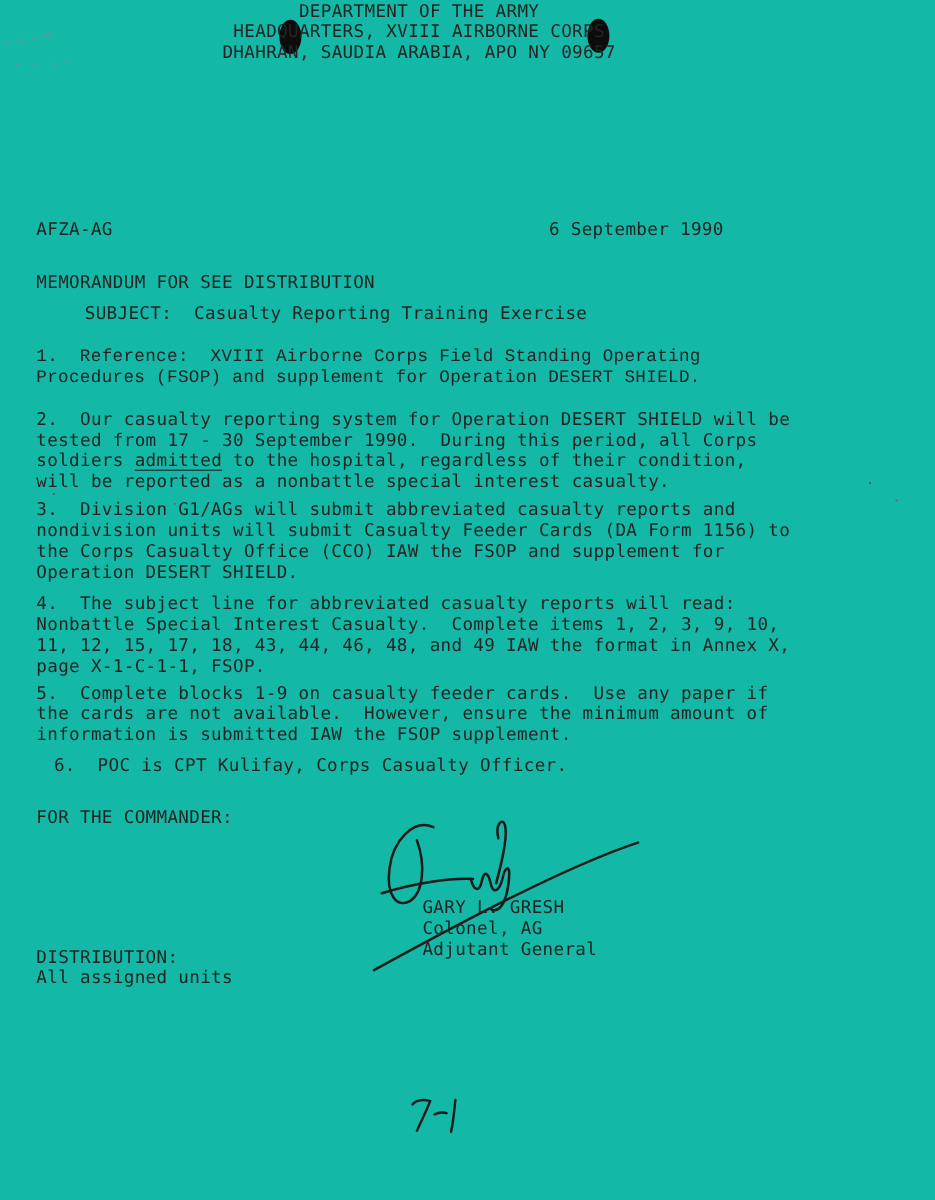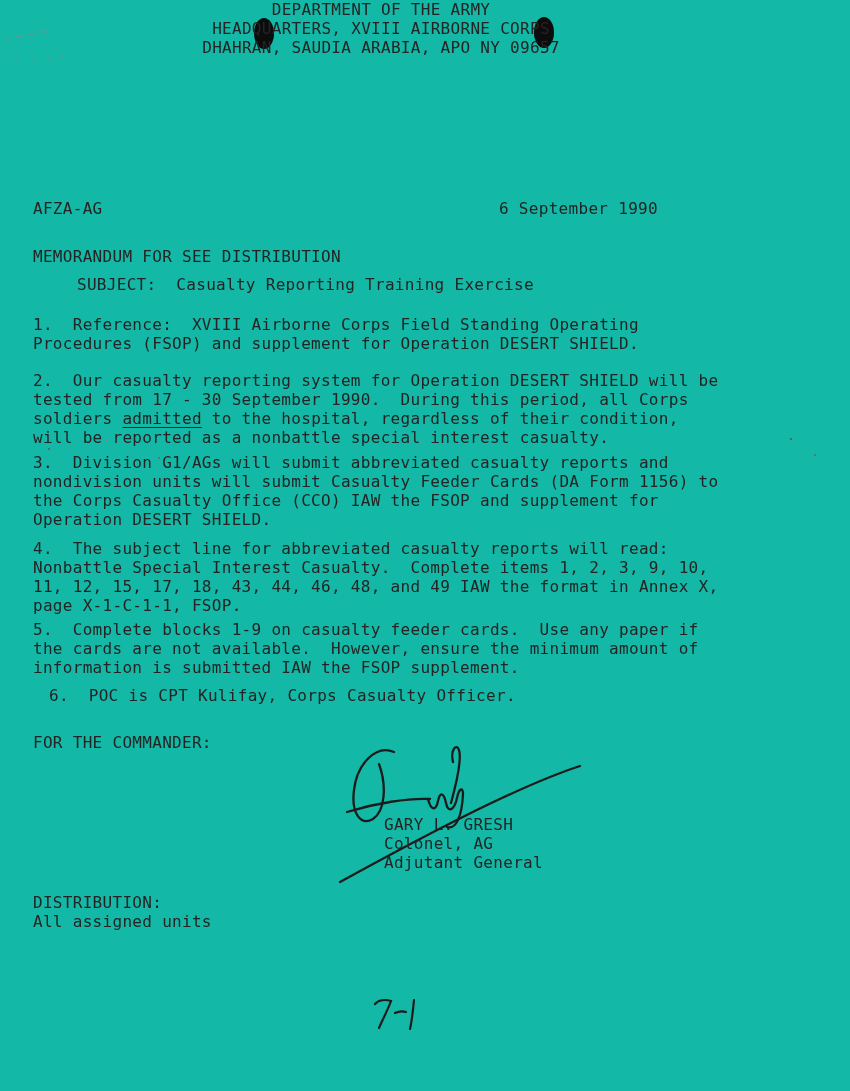--- a/index.html
+++ b/index.html
@@ -17,29 +17,29 @@
     overflow: hidden;
   }
   .abs { position: absolute; }
   .line { white-space: pre; }
   .header-block { left: 0; top: 95; width: 762px; text-align: center; }
   .office-symbol { left: 33px; top: 199px; }
   .date { left: 499px; top: 199px; }
   .memo-for { left: 33px; top: 247px; }
   .subject { left: 33px; top: 275px; margin-left: 44px; }
   .para { left: 33px; }
-  .p1 { top: 315px; }
+  .p1 { top: 315px; font-family: Liberation Mono, monospace; }
   .p2 { top: 371px; }
   .p3 { top: 453px; }
   .p4 { top: 539px; }
   .p5 { top: 620px; }
   .p6 { top: 686px; margin-left: 16px; }
   .closing { left: 33px; top: 733px; }
   .sig-names { left: 384px; top: 815px; }
-  .distribution { left: 33px; top: 893px; }
+  .distribution { left: 33px; top: 860px; }
   .hole {
     position: absolute;
     width: 20px; height: 31px;
     background: #0c0c0c;
     border-radius: 50%;
   }
   .hole-1 { left: 254px; top: 18px; }
   .hole-2 { left: 534px; top: 17px; }
   .underlined { text-decoration: underline; text-underline-offset: 3px; }
   .sig-svg { left: 328px; top: 740px; }

